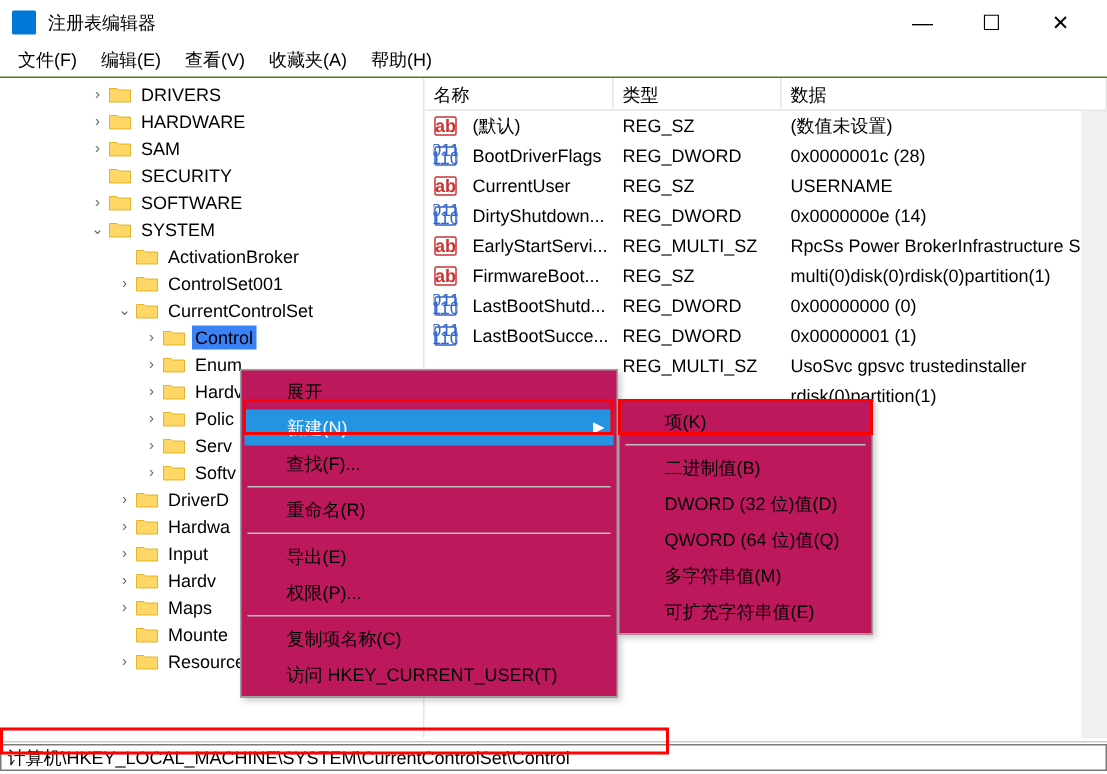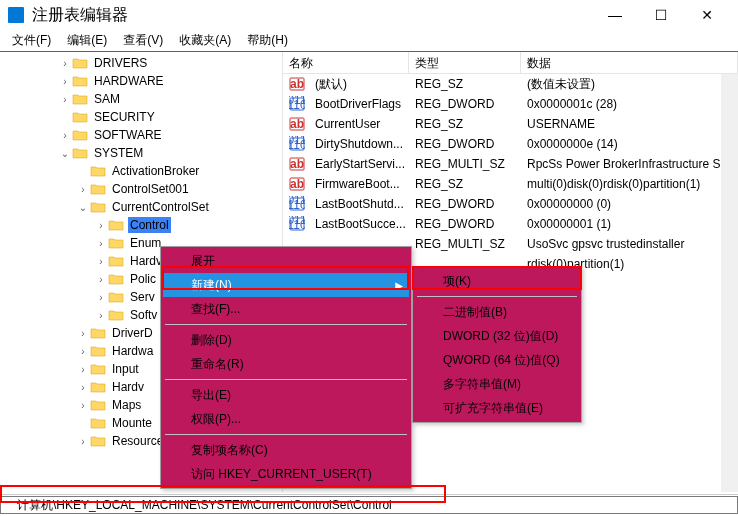--- a/index.html
+++ b/index.html
@@ -1,19 +1,19 @@
 <!DOCTYPE html>
 <html><head>
   <meta charset="utf-8">
   <style>
     * { margin: 0; padding: 0; box-sizing: border-box; font-family: "Microsoft YaHei", "Segoe UI", sans-serif; font-size: 12px; }
     body { width: 738px; height: 516px; background: #fff; overflow: hidden; position: relative; }
     .titlebar { height: 30px; display: flex; align-items: center; padding: 0 8px; background: #fff; }
     .titlebar .app-icon { width: 16px; height: 16px; background: #0078d7; margin-right: 8px; border-radius: 1px; }
-    .titlebar .title { flex: 1; font-size: 16px; }
+    .titlebar .title { flex: 1; font-size: 12px; }
     .titlebar .win-btn { width: 46px; height: 30px; display: flex; align-items: center; justify-content: center; font-size: 14px; font-family: "Segoe MDL2 Assets", sans-serif; }
     .menubar { height: 22px; display: flex; align-items: flex-start; padding: 0 4px; border-bottom: 1px solid #4d7c0f; }
     .menubar .menu-item { padding: 2px 8px; }
     .content { display: flex; height: 440px; }
     .tree-panel { width: 282px; overflow: hidden; padding-top: 2px; }
     .tree-node { display: flex; align-items: center; height: 18px; padding-left: 0; white-space: nowrap; }
     .tree-node .chevron { width: 14px; display: inline-flex; justify-content: center; color: #666; font-size: 10px; }
     .tree-node .folder-icon { width: 16px; height: 14px; display: inline-block; margin-right: 4px; }
     .tree-node .folder-icon svg { width: 16px; height: 14px; }
     .tree-node .label { padding: 1px 2px; }
@@ -29,21 +29,21 @@
     .context-menu .cm-item.highlighted { background: #2494e2; color: #fff; }
     .context-menu .cm-item .arrow { position: absolute; right: 6px; font-size: 10px; }
     .context-menu .cm-sep { height: 1px; background: #c0c0c0; margin: 3px 2px; }
     .cm-main { left: 160px; top: 246px; width: 252px; }
     .cm-sub { left: 412px; top: 266px; width: 170px; }
     .red-box { position: absolute; border: 2px solid #ff0000; pointer-events: none; z-index: 20; }
     .red-box.top { left: 162px; top: 266px; width: 247px; height: 24px; }
     .red-box.right { left: 412px; top: 266px; width: 170px; height: 24px; }
     .red-box.bottom { left: 0; top: 485px; width: 446px; height: 18px; }
     .statusbar { position: absolute; bottom: 0; left: 0; right: 0; height: 22px; border-top: 1px solid #ccc; }
-    .statusbar input { width: 100%; height: 18px; border: 1px solid #7a7a7a; padding: 0 16px; font-size: 12px; margin-top: 1px; }
+    .statusbar input { width: 100%; height: 18px; border: 1px solid #7a7a7a; padding: 0 4px; font-size: 12px; margin-top: 1px; }
     .scrollbar-hint { position: absolute; right: 0; top: 22px; bottom: 0; width: 17px; background: #f0f0f0; }
   </style>
 </head>
 <body>
 
 <div class="titlebar">
   <div class="app-icon"></div>
   <div class="title">注册表编辑器</div>
   <div class="win-btn">—</div>
   <div class="win-btn">☐</div>
@@ -327,23 +327,20 @@
     </div>
   <div class="cm-item highlighted">
       <span>新建(N)</span>
       <span class="arrow">▶</span>
     </div>
   <div class="cm-item">
       <span>查找(F)...</span>
     </div>
   <div class="cm-sep"></div>
   <div class="cm-item">
-      <span>删除(D)</span>
-    </div>
-  <div class="cm-item">
       <span>重命名(R)</span>
     </div>
   <div class="cm-sep"></div>
   <div class="cm-item">
       <span>导出(E)</span>
     </div>
   <div class="cm-item">
       <span>权限(P)...</span>
     </div>
   <div class="cm-sep"></div>

